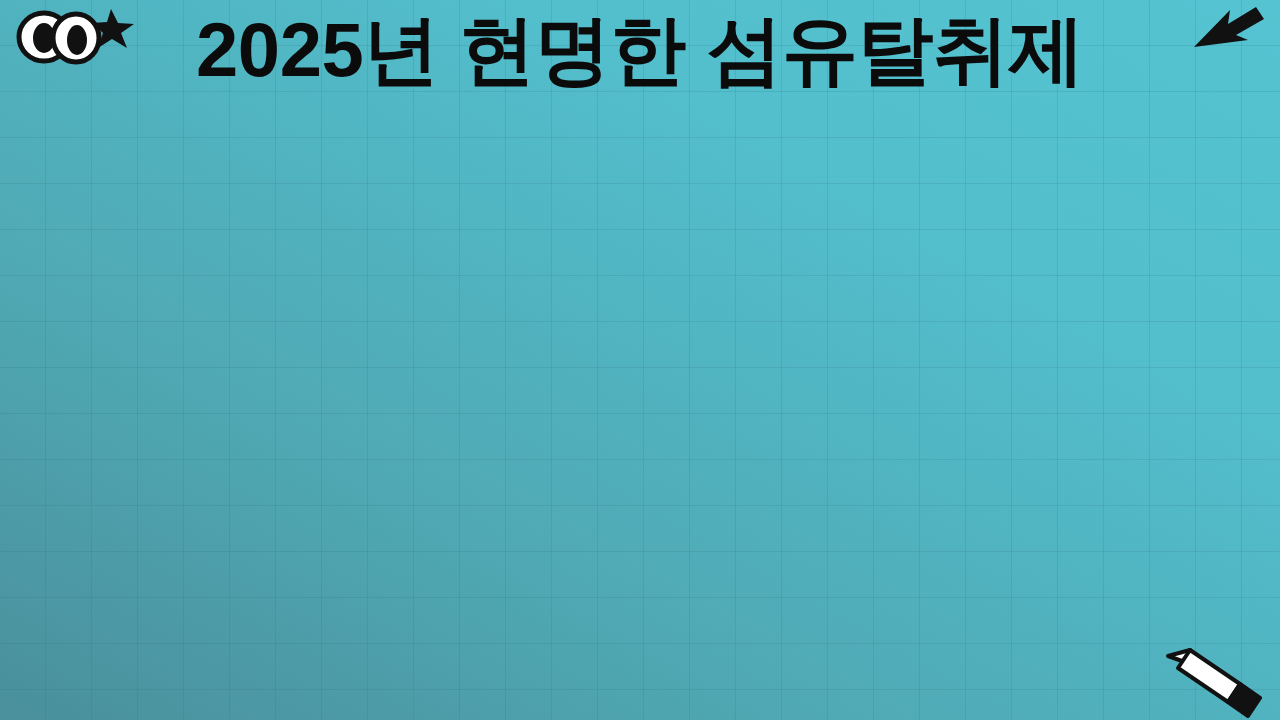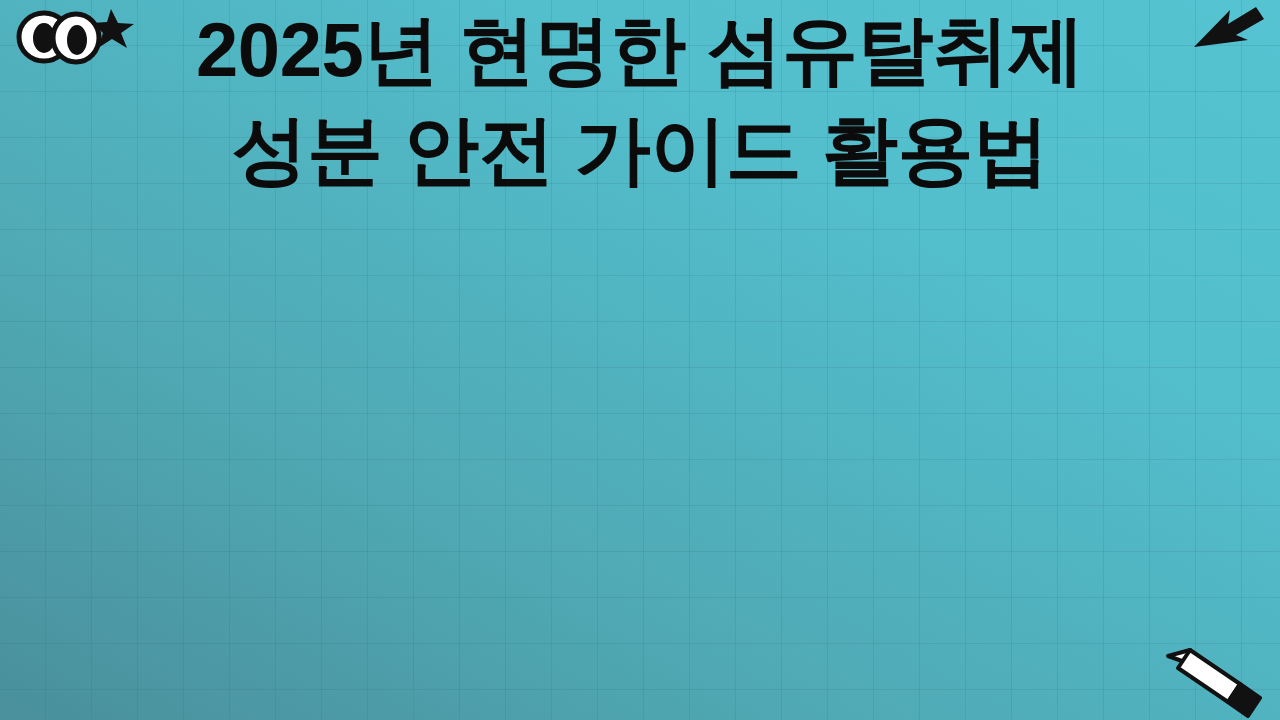--- a/index.html
+++ b/index.html
@@ -38,21 +38,21 @@
   
   #title-block {
     position: absolute;
     left: 0;
     right: 0;
     top: 0;
     height: 720px;
     display: flex;
     flex-direction: column;
     align-items: center;
-    justify-content: flex-start;
+    justify-content: space-between;
     padding: 0 70px;
     box-sizing: border-box;
   }
   .title-line {
     color: #0b0b0b;
     font-size: 76px;
     font-weight: 700;
     line-height: 1.32;
     letter-spacing: -0.5px;
     text-align: center;
@@ -115,16 +115,15 @@
       <g stroke="#111111" stroke-width="4" stroke-linejoin="round">
         <path d="M12 24 L34 18 L40 34 Z" fill="#ffffff"></path>
         <path d="M34 18 L84 52 L72 70 L22 36 Z" fill="#ffffff"></path>
         <path d="M84 52 L104 66 L92 84 L72 70 Z" fill="#111111"></path>
       </g>
     </svg>
   </div>
 
   <div id="title-block">
     <div class="title-line">2025년 현명한 섬유탈취제</div>
-    <div class="title-line">성분 안전 가이드 활용법</div>
   </div>
 
 </div>
 
 </body></html>

